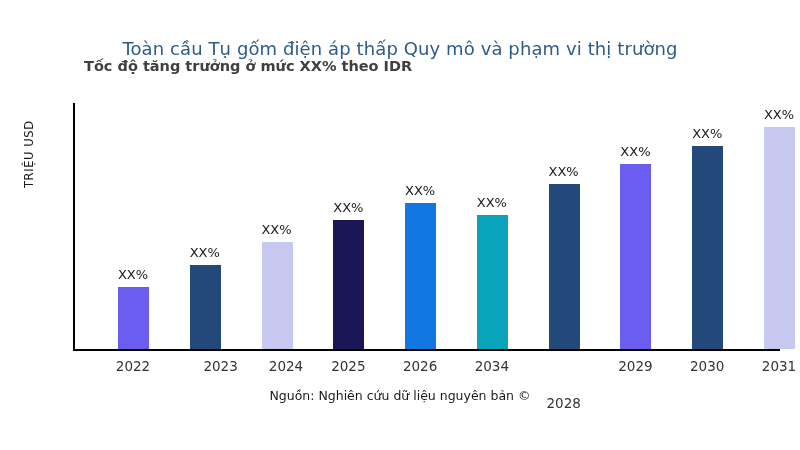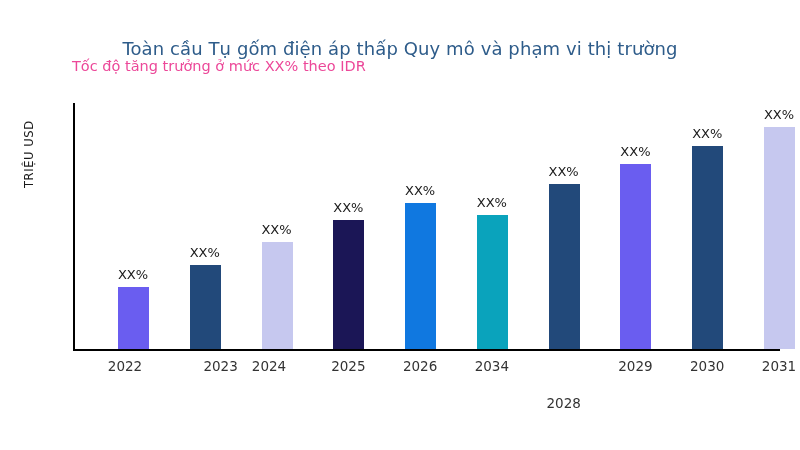--- a/index.html
+++ b/index.html
@@ -58,25 +58,25 @@
   }
   #x-axis-line {
     position: absolute;
     left: 0; bottom: 0;
     width: 707px; height: 1.6px;
     background: #000000;
   }
   
   #growth-note {
     position: absolute;
-    left: 72px;
+    left: 84px;
     top: 58px;
     font-size: 14.5px;
-    font-weight: 400;
-    color: #ec4899;
+    font-weight: 700;
+    color: #404040;
     white-space: nowrap;
   }
   
   .bar-slot {
     position: absolute;
     bottom: 1.6px;
     width: 66px;
     height: 246px;
   }
   .bar {
@@ -166,26 +166,27 @@
           <div class="bar-value" style="bottom: 208px;">XX%</div>
         </div>
         <div class="bar-slot" style="left: 673px;">
           <div class="bar" style="height: 222px; background: rgb(198, 200, 239);"></div>
           <div class="bar-value" style="bottom: 227px;">XX%</div>
         </div>
       </div>
   </div>
 
   <div id="ticks-layer">
-      <div class="tick-label" style="left: 92px;">2022</div>
+      <div class="tick-label" style="left: 100px;">2022</div>
       <div class="tick-label" style="left: 171.778px; text-align: right;">2023</div>
-      <div class="tick-label" style="left: 236px;">2024</div>
+      <div class="tick-label" style="left: 253px;">2024</div>
       <div class="tick-label" style="left: 315.333px;">2025</div>
       <div class="tick-label" style="left: 387.111px;">2026</div>
       <div class="tick-label" style="left: 458.889px;">2034</div>
       <div class="tick-label" style="left: 530.667px; margin-top: 37px;">2028</div>
       <div class="tick-label" style="left: 602.444px;">2029</div>
       <div class="tick-label" style="left: 674.222px;">2030</div>
       <div class="tick-label" style="left: 746px;">2031</div>
     </div>
 
+  <div id="source-note">Nguồn: Nghiên cứu dữ liệu nguyên bản ©</div>
 
 </div>
 
 </body></html>

